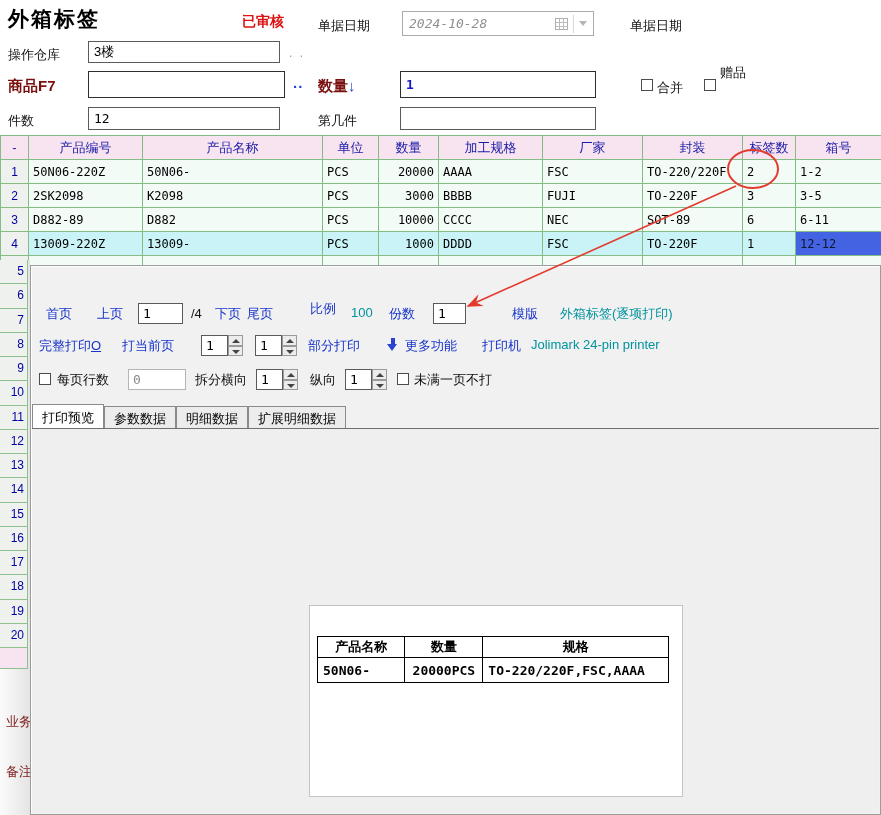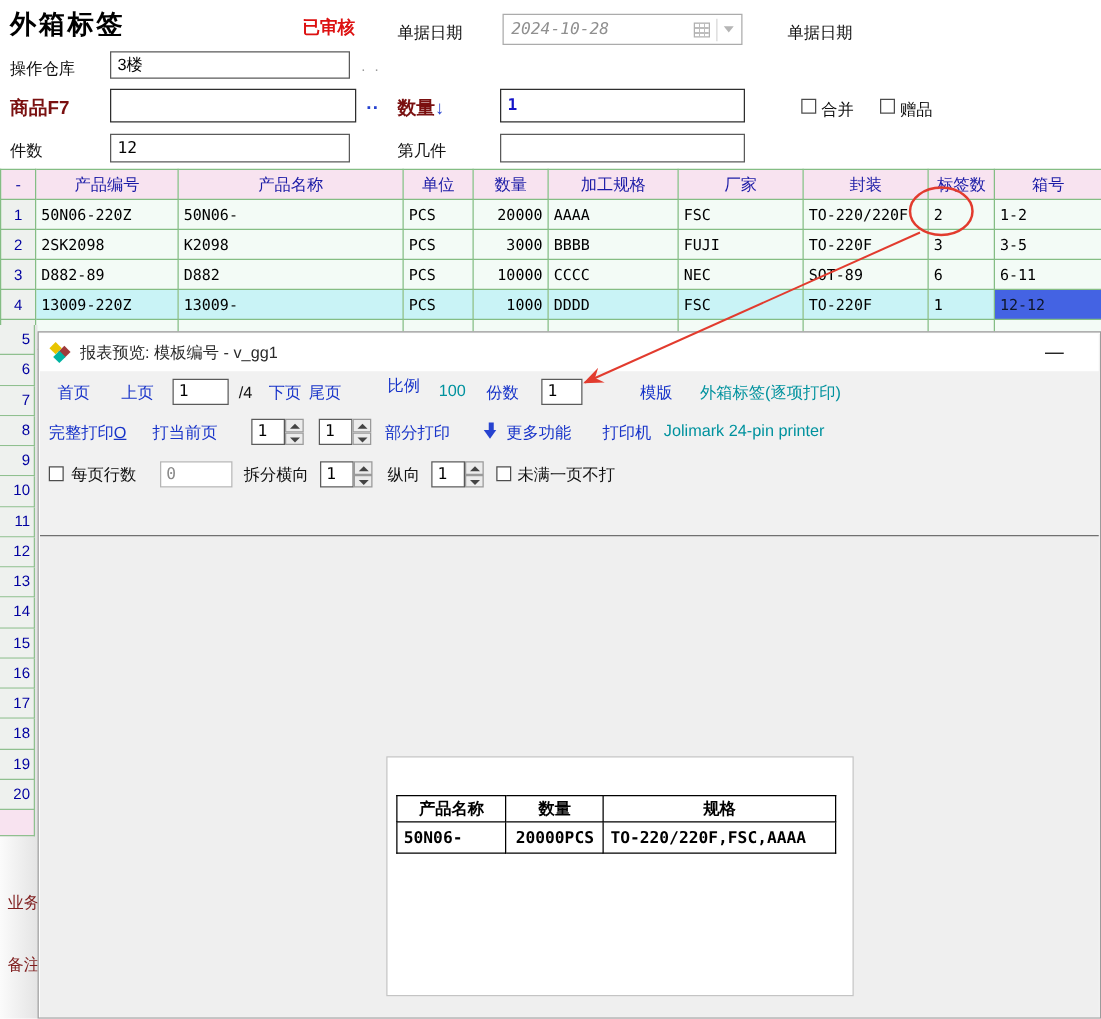--- a/index.html
+++ b/index.html
@@ -134,21 +134,21 @@
   <span class="abs red-lbl" style="left:8px;top:77px">商品F7</span>
   <input class="inp" style="left: 88px; top: 71px; width: 197px; height: 27px; border-color: rgb(46, 46, 46);" value="">
   <span class="abs blue-dots" style="left:293px;top:74px">..</span>
 
   <span class="abs red-lbl" style="left:318px;top:77px"><span>数量</span><span class="dn-arrow">↓</span></span>
   <input class="inp" style="left: 400px; top: 71px; width: 196px; height: 27px; border-color: rgb(46, 46, 46); color: rgb(21, 21, 200); font-weight: bold;" value="1">
 
   <span class="cb" style="left:641px;top:79px"></span>
   <span class="abs lbl" style="left:657px;top:79px">合并</span>
   <span class="cb" style="left:704px;top:79px"></span>
-  <span class="abs lbl" style="left:720px;top:79px">赠品</span>
+  <span class="abs lbl" style="left:720px;top:64px">赠品</span>
 
   <span class="abs lbl" style="left:8px;top:112px">件数</span>
   <input class="inp" style="left: 88px; top: 107px; width: 192px; height: 23px;" value="12">
   <span class="abs lbl" style="left:318px;top:112px">第几件</span>
   <input class="inp" style="left: 400px; top: 107px; width: 196px; height: 23px;" value="">
 
   <table class="grid">
     <colgroup>
         <col style="width:28px">
         <col style="width:114px">
@@ -256,29 +256,20 @@
     <div class="strip-cell">17</div>
     <div class="strip-cell">18</div>
     <div class="strip-cell">19</div>
     <div class="strip-cell">20</div>
     <div class="strip-pink"></div>
   </div>
   <div class="abs side-label" style="top:713px">业务</div>
   <div class="abs side-label" style="top:763px">备注</div>
 
   <div class="abs dialog">
-    <div class="titlebar">
-      <span class="report-icon">
-          <i class="d1"></i>
-          <i class="d2"></i>
-          <i class="d3"></i>
-        </span>
-      <span class="dlg-title">报表预览: 模板编号 - v_gg1</span>
-      <span class="min-btn">—</span>
-    </div>
 
     <span class="link" style="left:15px;top:39px">首页</span>
     <span class="link" style="left:66px;top:39px">上页</span>
     <input class="tb-input" style="left: 107px; top: 37px; width: 45px;" value="1">
     <span class="plain" style="left:160px;top:40px">/4</span>
     <span class="link" style="left:184px;top:39px">下页</span>
     <span class="link" style="left:216px;top:39px">尾页</span>
     <span class="link" style="left:279px;top:34px">比例</span>
     <span class="teal" style="left:320px;top:39px">100</span>
     <span class="link" style="left:358px;top:39px">份数</span>
@@ -342,20 +333,26 @@
             <i></i>
           </span>
           <span class="spin-btn down">
             <i></i>
           </span>
         </span>
     </span>
     <span class="cb" style="left:366px;top:107px"></span>
     <span class="plain" style="left:383px;top:105px">未满一页不打</span>
 
+    <div class="tabs">
+      <span class="tab active">打印预览</span>
+      <span class="tab">参数数据</span>
+      <span class="tab">明细数据</span>
+      <span class="tab">扩展明细数据</span>
+    </div>
 
     <div class="preview-area">
       <div class="paper">
         <table class="ptable">
           <colgroup>
               <col style="width:88px">
               <col style="width:78px">
               <col style="width:186px">
             </colgroup>
           <tbody>

